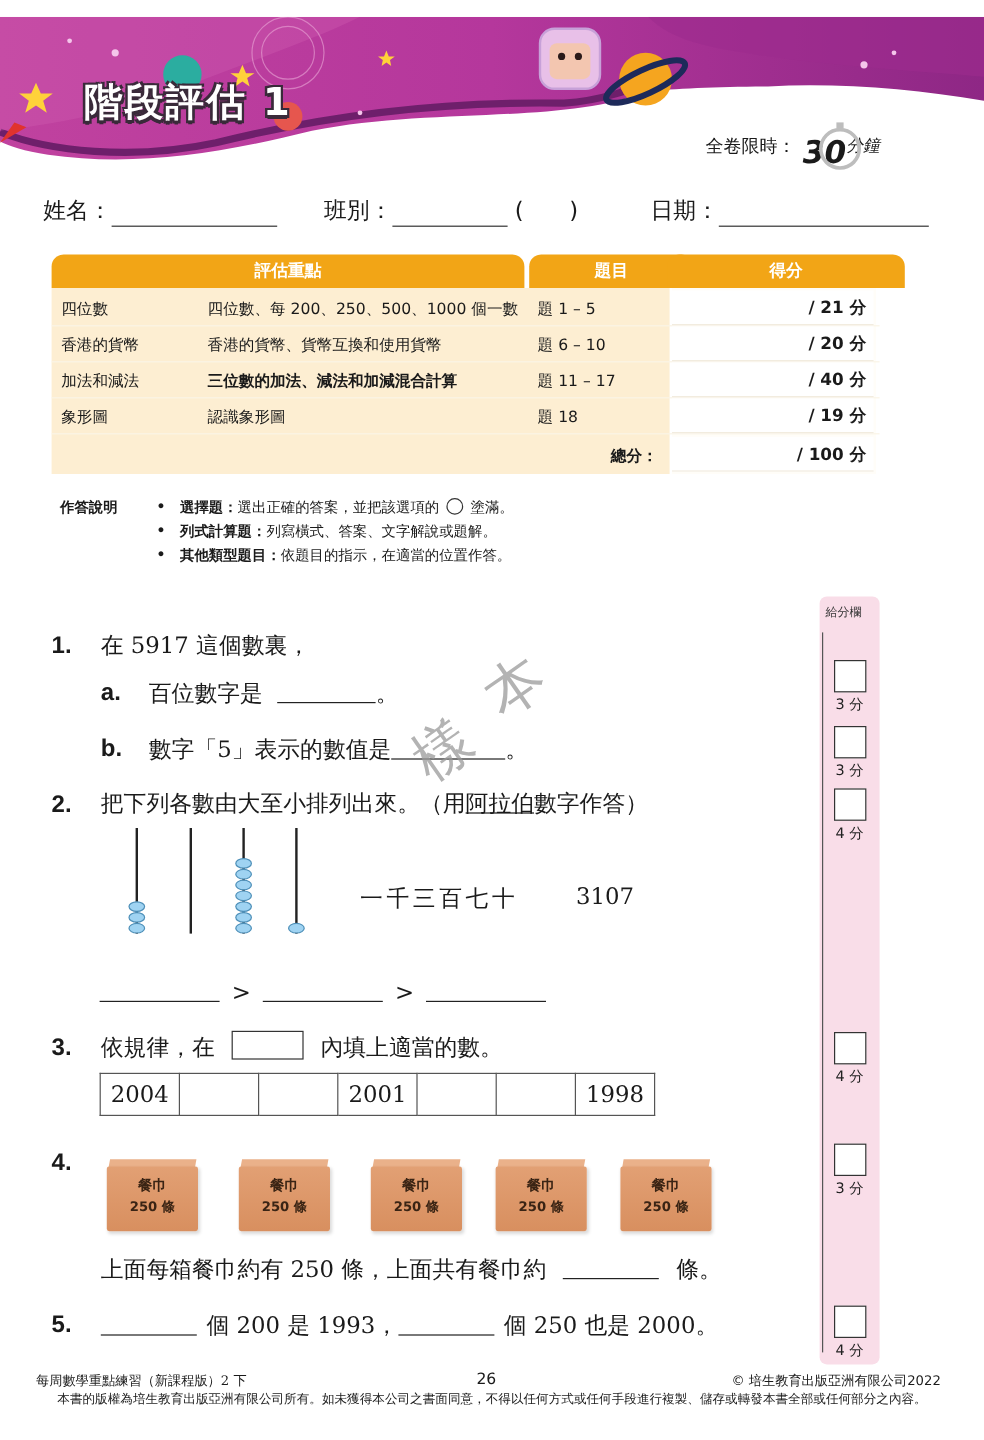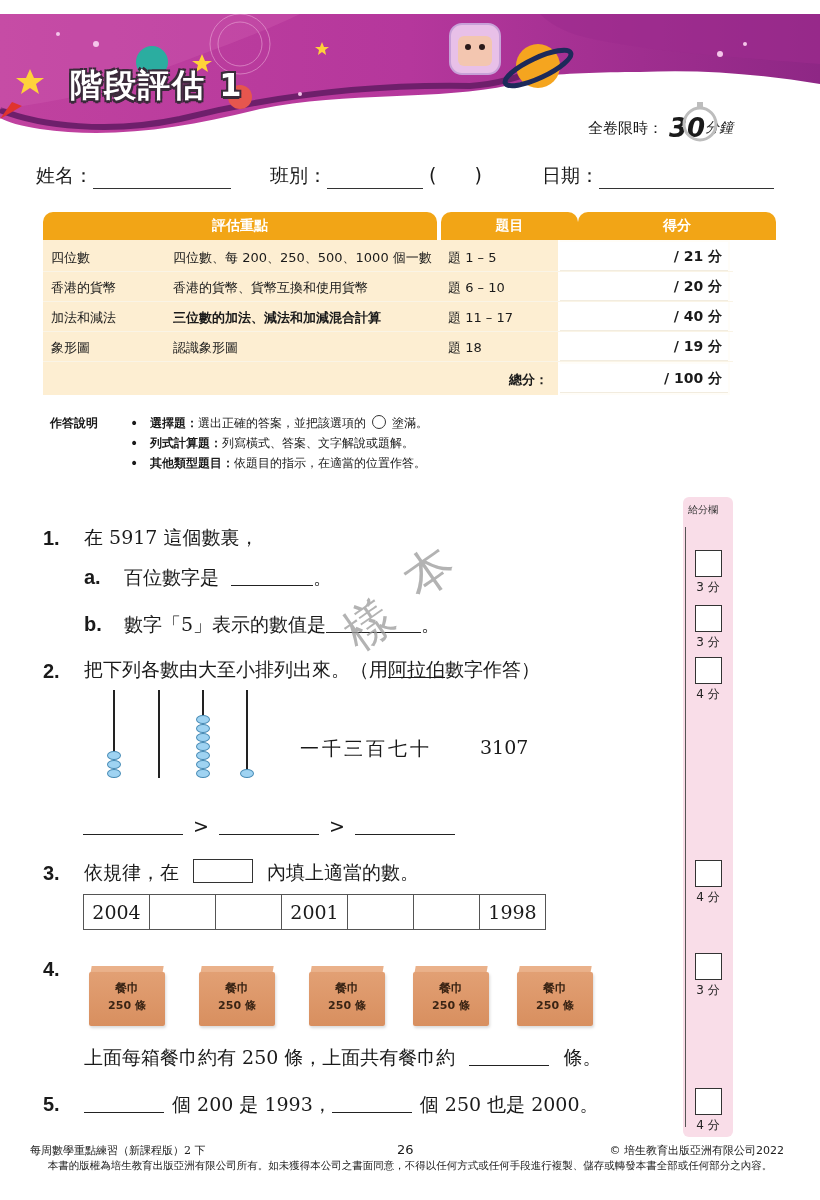--- a/index.html
+++ b/index.html
@@ -8,21 +8,21 @@
 
   
   .banner { position: absolute; left: 0; top: 14px; width: 820px; height: 120px; overflow: hidden; }
   .banner svg { position: absolute; left: 0; top: 0; }
   .banner-title {
     position: absolute; left: 70px; top: 50px; font-size: 32px; font-weight: bold; color: #ffffff;
     letter-spacing: 2px;
     text-shadow: -2px -2px 0 #3a2a3a, 2px -2px 0 #3a2a3a, -2px 2px 0 #3a2a3a, 2px 2px 0 #3a2a3a, 0 3px 0 #3a2a3a;
     font-family: "DejaVu Sans", sans-serif;
   }
-  .time-limit { position: absolute; left: 588px; top: 113px; font-size: 15px; display: flex; align-items: center; }
+  .time-limit { position: absolute; left: 588px; top: 113px; font-size: 15px; display: flex; align-items: flex-start; }
   .time-limit .num { font-size: 26px; font-weight: bold; font-style: italic; margin-left: 6px; }
   .time-limit .unit { font-size: 14px; font-style: italic; }
   .stopwatch { position: absolute; left: 680px; top: 100px; width: 40px; height: 42px; }
 
   
   .info-row { position: absolute; top: 163px; left: 36px; width: 750px; font-size: 19px; }
   .info-field { position: absolute; display: flex; align-items: flex-end; }
   .info-field .line { display: inline-block; border-bottom: 1.5px solid #333; height: 22px; }
 
   
@@ -148,21 +148,21 @@
   </div>
   <div class="info-field" style="left:506px; top:0;">
     <span>日期：</span>
     <span class="line" style="width:175px;"></span>
   </div>
 </div>
 
 <div class="assess">
   <div class="thead" style="left:0; width:394px;">評估重點</div>
   <div class="thead" style="left:398px; width:137px;font-family:Liberation Serif, serif;">題目</div>
-  <div class="thead" style="left:535px; width:198px;">得分</div>
+  <div class="thead" style="left:513px; width:198px;">得分</div>
   <div class="tbody-bg"></div>
   <div class="score-bg"></div>
 
   <div class="trow" style="top:30px;">
     <span style="left:8px;">四位數</span>
     <span style="left:130px;">四位數、每 200、250、500、1000 個一數</span>
     <span style="left:405px;">題 1 – 5</span>
   </div>
   <div class="score-cell" style="top:30px;">
       <span>/ 21 分</span>

